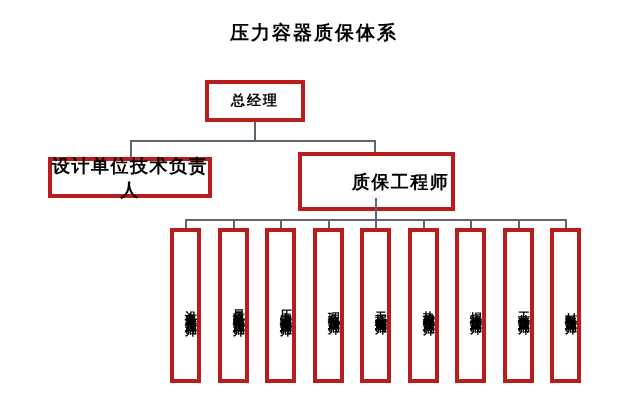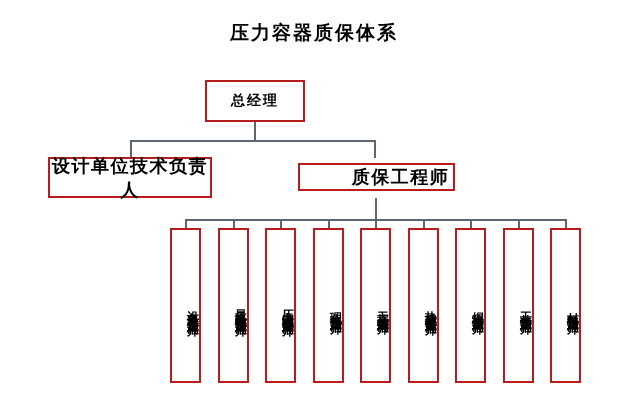--- a/index.html
+++ b/index.html
@@ -22,21 +22,21 @@
     width: 628px;
     text-align: center;
     font-size: 19px;
     font-weight: bold;
     letter-spacing: 2px;
     color: #000000;
   }
   .node {
     position: absolute;
     box-sizing: border-box;
-    border: 2px solid #b91c1c;
+    border: 4px solid #b91c1c;
     background: #ffffff;
     color: #000000;
     display: flex;
     align-items: center;
     justify-content: center;
     text-align: center;
   }
   .node-l1 {
     font-size: 14px;
     font-weight: bold;
@@ -79,21 +79,21 @@
   <div class="connector v-line" style="left:254px; top:122px; height:19px;"></div>
 
   <div class="connector h-line" style="left:130px; top:140px; width:246px;"></div>
   <div class="connector v-line" style="left:130px; top:140px; height:18px;"></div>
   <div class="connector v-line" style="left:374px; top:140px; height:18px;"></div>
 
   <div class="node node-l2" style="left:48px; top:157px; width:164px; height:41px;">
     <span>设计单位技术负责人</span>
   </div>
 
-  <div class="node node-l2" style="left:298px; top:163px; width:157px; height:28px;padding-left:48px;">
+  <div class="node node-l2" style="left:298px; top:152px; width:157px; height:59px;padding-left:48px;">
     <span>质保工程师</span>
   </div>
 
   <div class="connector v-line" style="left:375px; top:198px; height:22px;"></div>
   <div class="connector h-line" style="left:185px; top:219px; width:381px;"></div>
 
   <div class="connector v-line" style="left:185px; top:219px; height:10px;"></div>
   <div class="connector v-line" style="left:233px; top:219px; height:10px;"></div>
   <div class="connector v-line" style="left:280px; top:219px; height:10px;"></div>
   <div class="connector v-line" style="left:328px; top:219px; height:10px;"></div>

